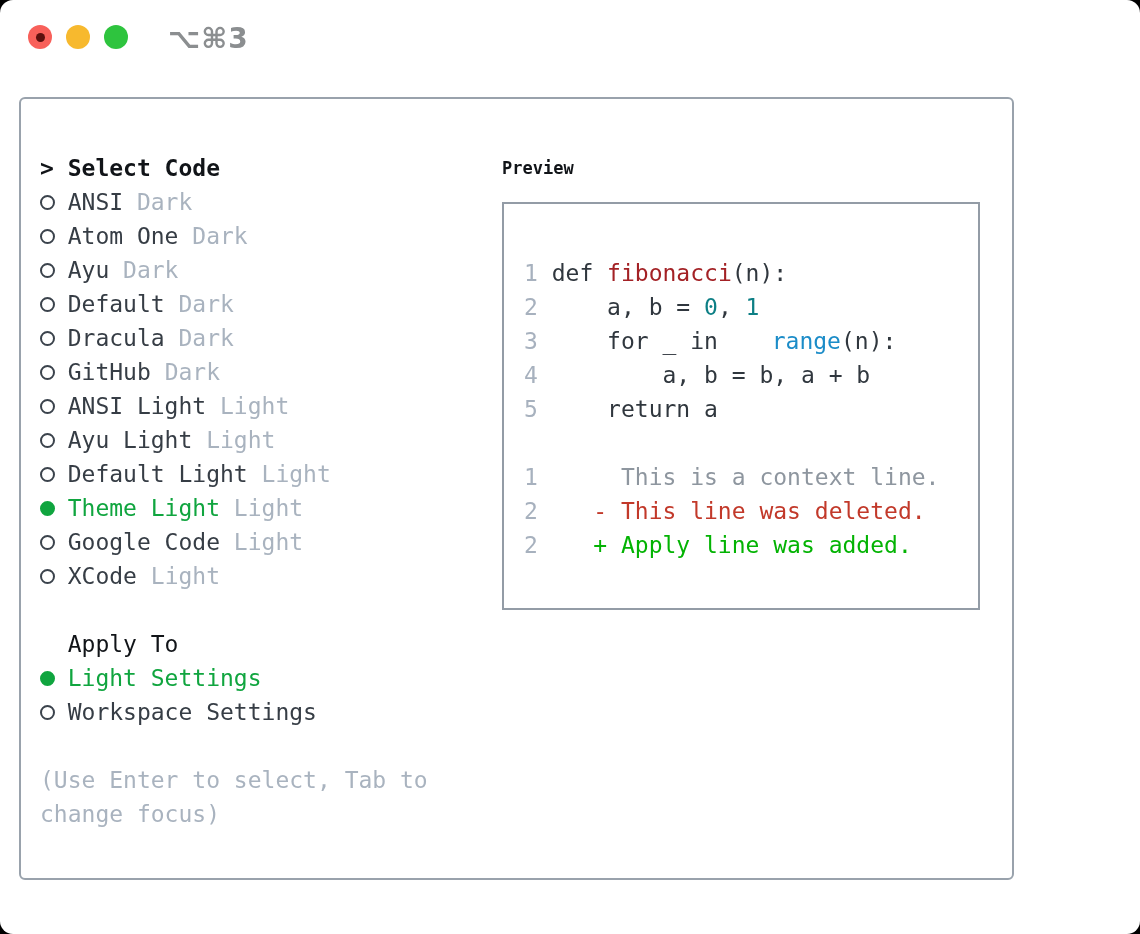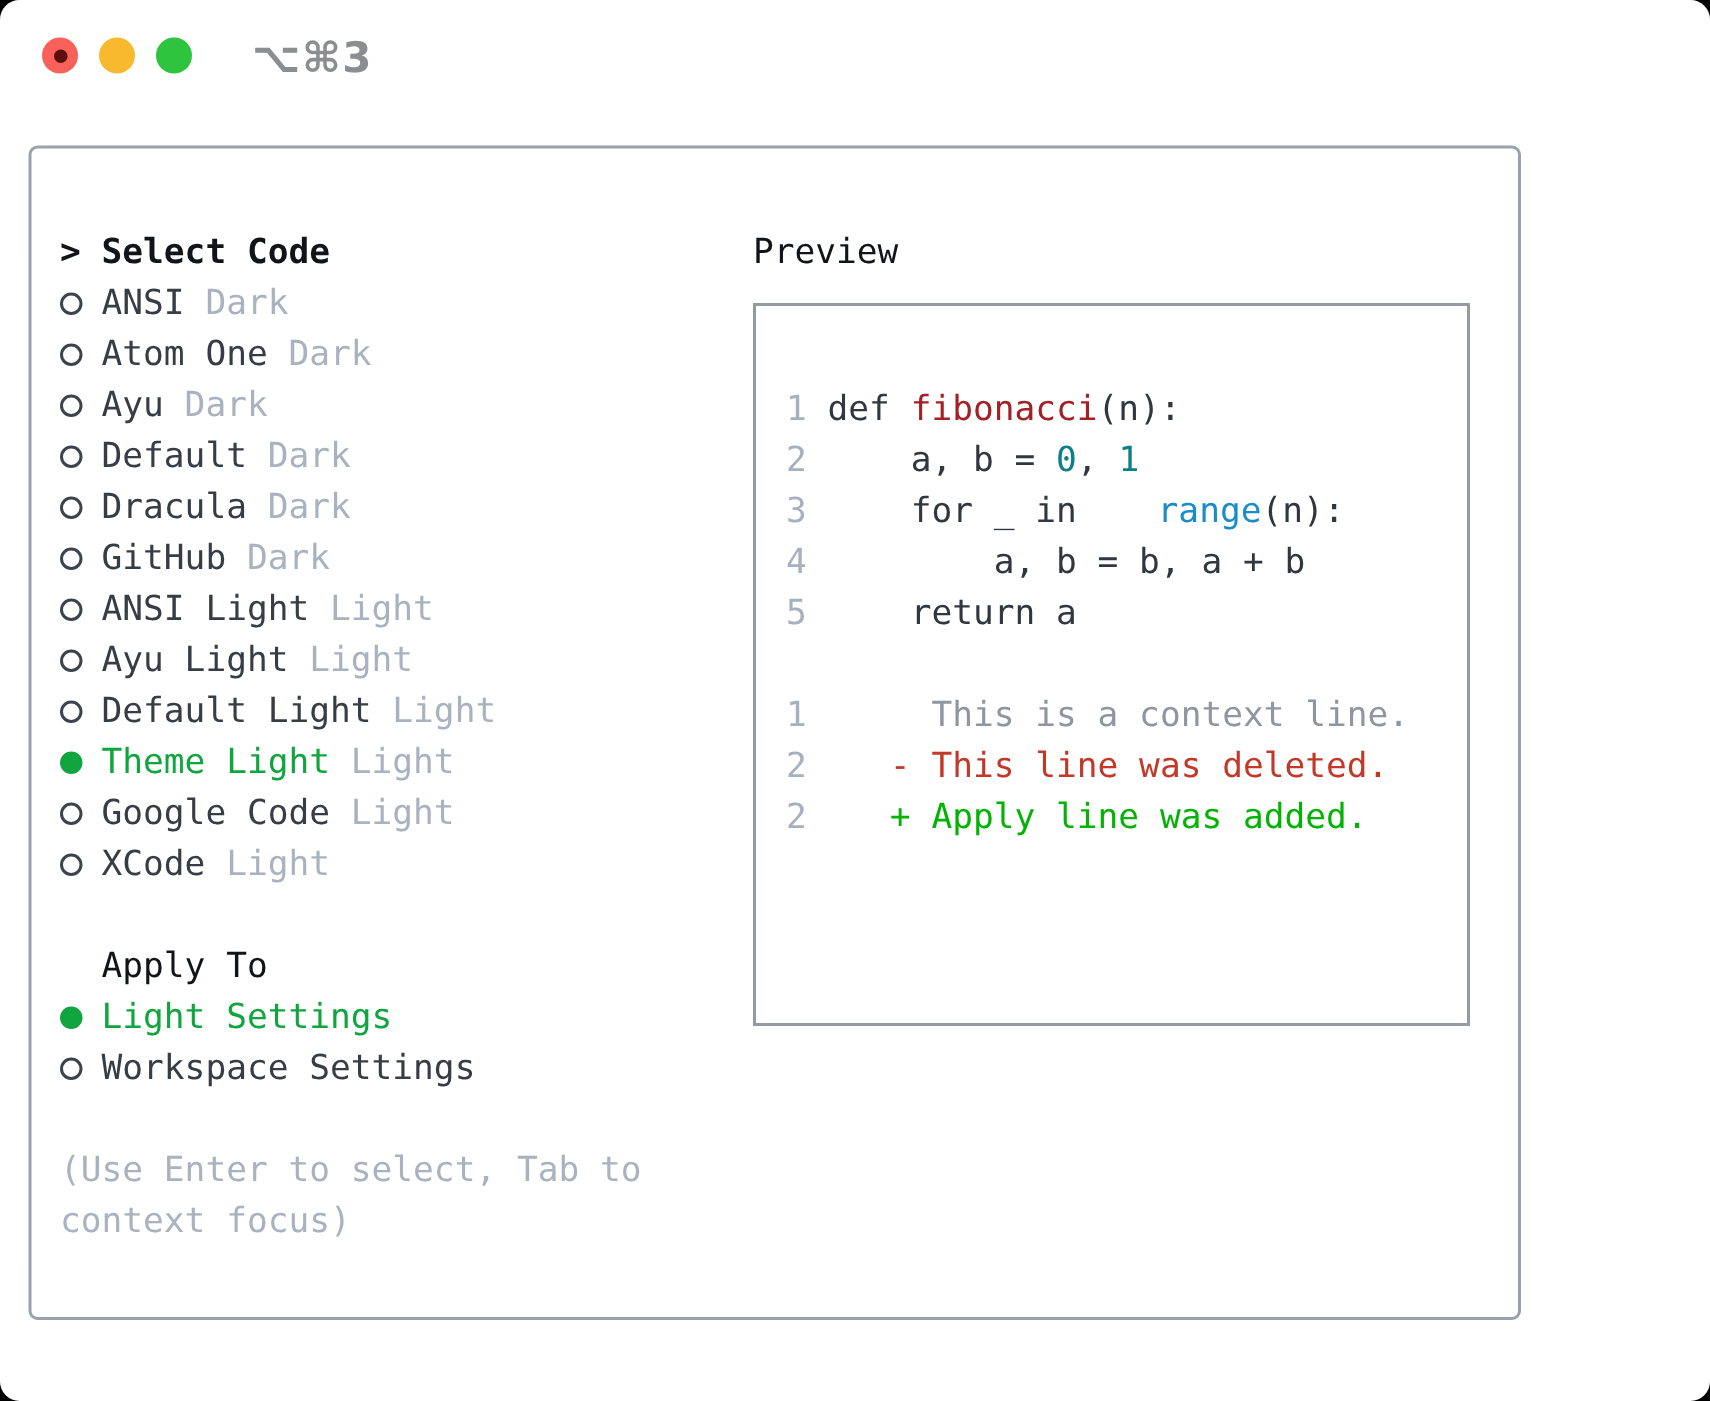--- a/index.html
+++ b/index.html
@@ -44,23 +44,23 @@
   .subhdr{font-weight:400;color:var(--heading);}
   .radio{width:15px;height:15px;border-radius:50%;border:2px solid #3b434c;}
   .radio.sel{background:var(--green);border-color:var(--green);}
   .row .name{white-space:pre;}
   .row.selected .name{color:var(--green);}
   .row .variant{color:var(--muted);margin-left:1ch;white-space:pre;}
   .spacer{height:34px;}
   .help{width:432px;font-size:23px;line-height:34px;color:var(--muted);}
   
   .right-col{flex:1;}
-  .preview-title{height:34px;display:flex;align-items:center;font-size:23px;font-weight:400;color:var(--heading);}
+  .preview-title{height:34px;display:flex;align-items:center;font-size:17px;font-weight:700;color:var(--heading);}
   .preview-box{
-    margin-top:17px;width:478px;height:482px;border:2px solid var(--box-border);
+    margin-top:17px;width:478px;height:408px;border:2px solid var(--box-border);
     padding:52px 0 0 20px;overflow:hidden;background:#fff;
   }
   .codeline{height:34px;line-height:34px;font-size:23px;white-space:pre;}
   .ln{color:var(--lineno);}
   .seg-fg{color:var(--fg);}
   .seg-func{color:var(--func);}
   .seg-builtin{color:var(--builtin);margin-left:40px;}
   .seg-num{color:var(--numlit);}
   .seg-context{color:var(--context);}
   .seg-removed{color:var(--removed);}
@@ -194,21 +194,21 @@
           <div class="row">
             <span class="marker">
               <span class="radio"></span>
             </span>
             <span class="name">Workspace Settings</span>
           </div>
         </div>
 
       <div class="spacer"></div>
 
-      <div class="help">(Use Enter to select, Tab to context focus)</div>
+      <div class="help">(Use Enter to select, Tab to change focus)</div>
     </div>
 
     <div class="right-col">
       <div class="preview-title">Preview</div>
       <div class="preview-box">
         <div id="code-block">
             <div class="codeline"><span class="ln">1</span><span class="seg-fg"> def </span><span class="seg-func">fibonacci</span><span class="seg-fg">(n):</span></div>
             <div class="codeline"><span class="ln">2</span><span class="seg-fg">     a, b = </span><span class="seg-num">0</span><span class="seg-fg">, </span><span class="seg-num">1</span></div>
             <div class="codeline"><span class="ln">3</span><span class="seg-fg">     for _ in </span><span class="seg-builtin">range</span><span class="seg-fg">(n):</span></div>
             <div class="codeline"><span class="ln">4</span><span class="seg-fg">         a, b = b, a + b</span></div>

